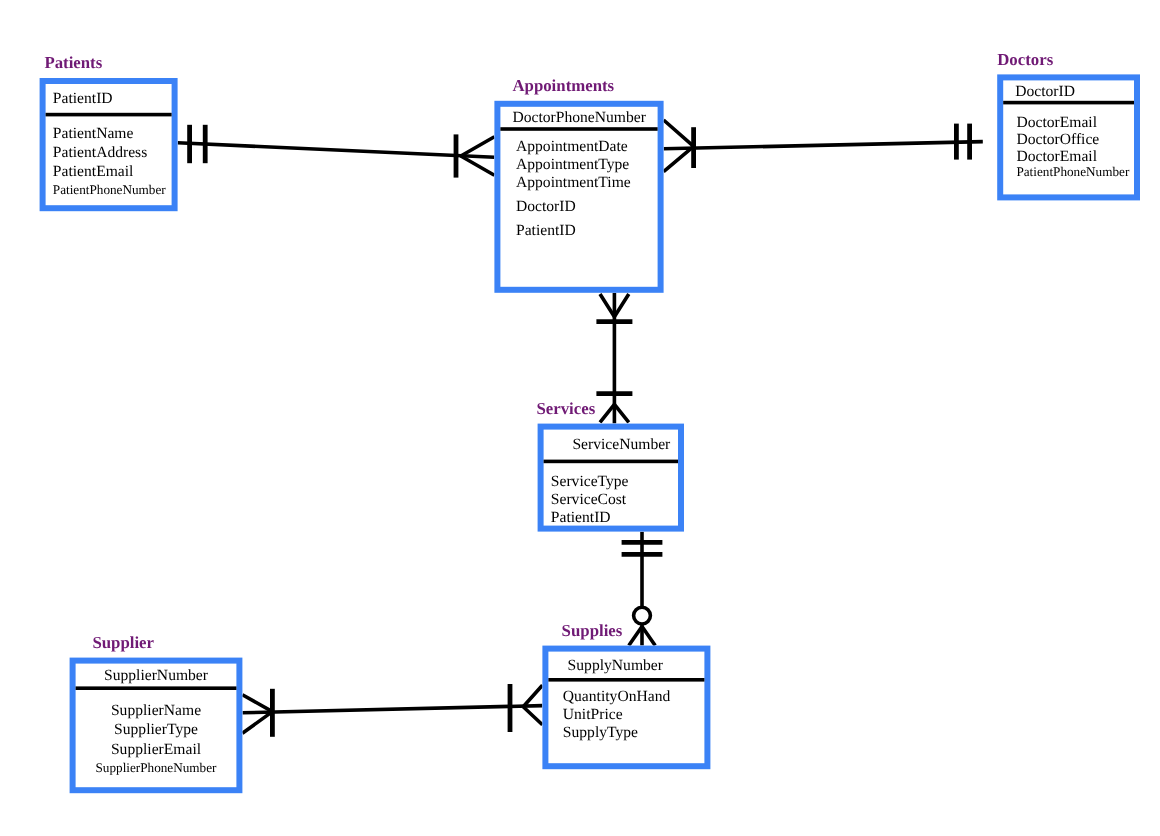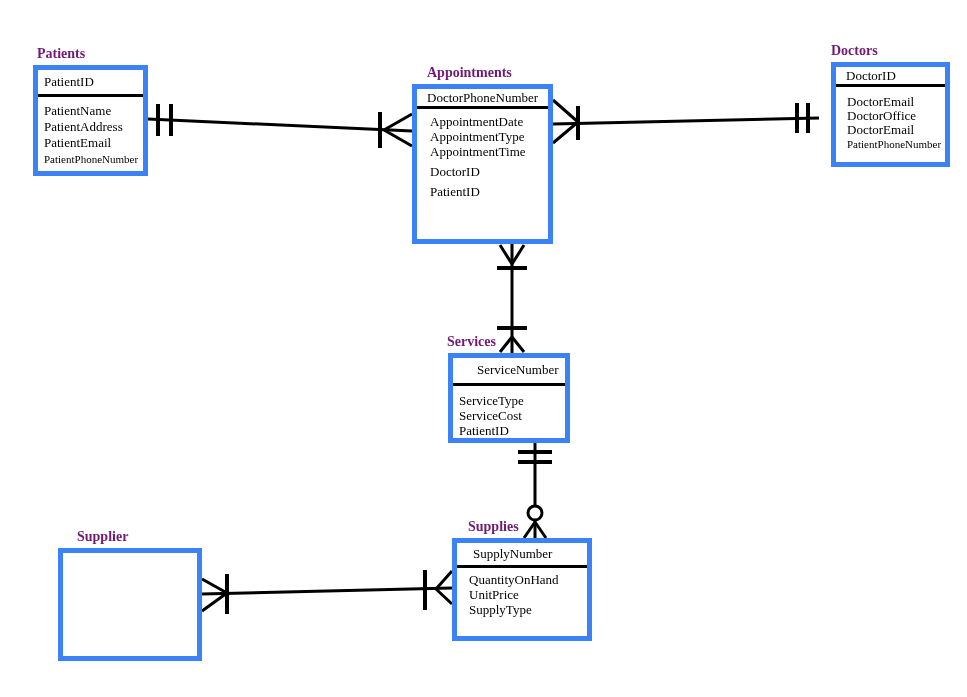--- a/index.html
+++ b/index.html
@@ -169,20 +169,27 @@
         <div class="attr">ServiceType</div>
         <div class="attr">ServiceCost</div>
         <div class="attr">PatientID</div>
       </div>
     </div>
   </div>
 
   <div class="entity entity--supplier">
     <div class="entity-title">Supplier</div>
     <div class="entity-box">
+      <div class="entity-key">SupplierNumber</div>
+      <div class="entity-attrs">
+        <div class="attr">SupplierName</div>
+        <div class="attr">SupplierType</div>
+        <div class="attr">SupplierEmail</div>
+        <div class="attr attr--small">SupplierPhoneNumber</div>
+      </div>
     </div>
   </div>
 
   <div class="entity entity--supplies">
     <div class="entity-title">Supplies</div>
     <div class="entity-box">
       <div class="entity-key">SupplyNumber</div>
       <div class="entity-attrs">
         <div class="attr">QuantityOnHand</div>
         <div class="attr">UnitPrice</div>

